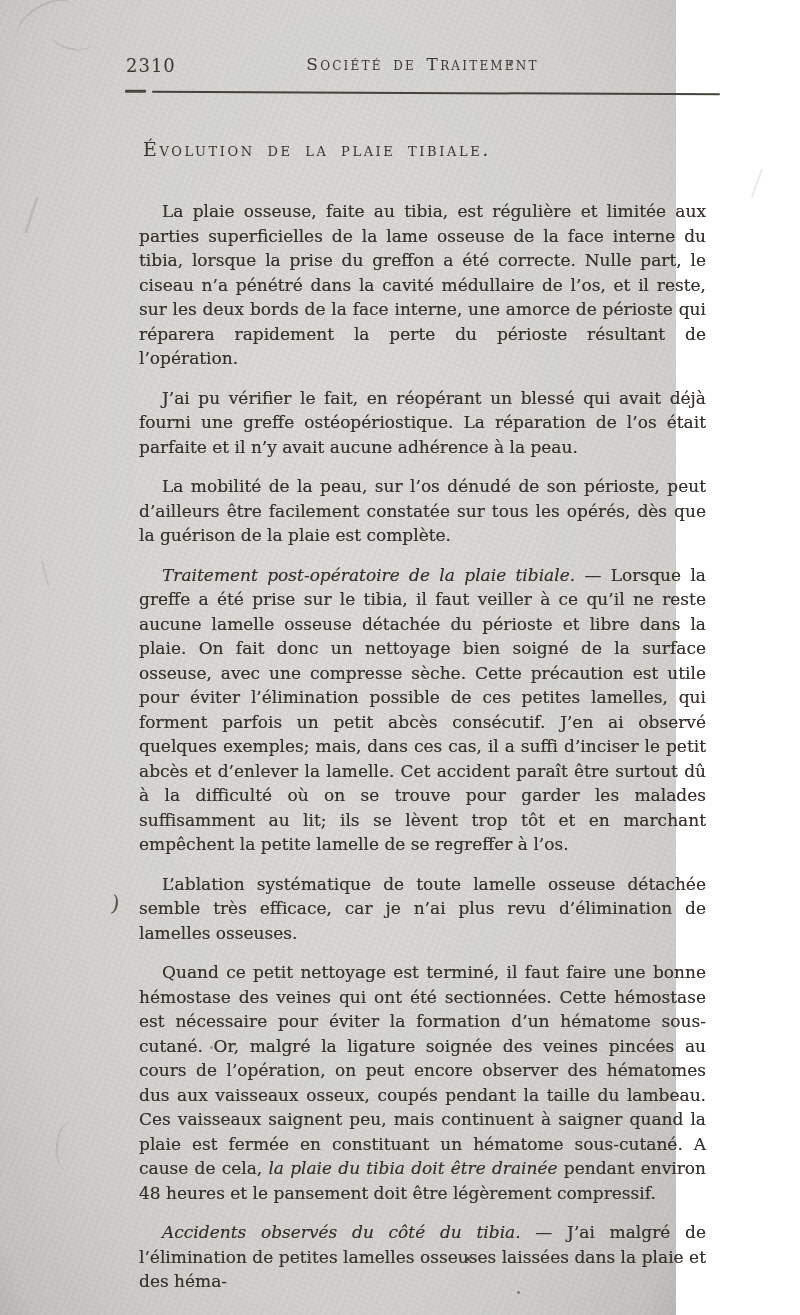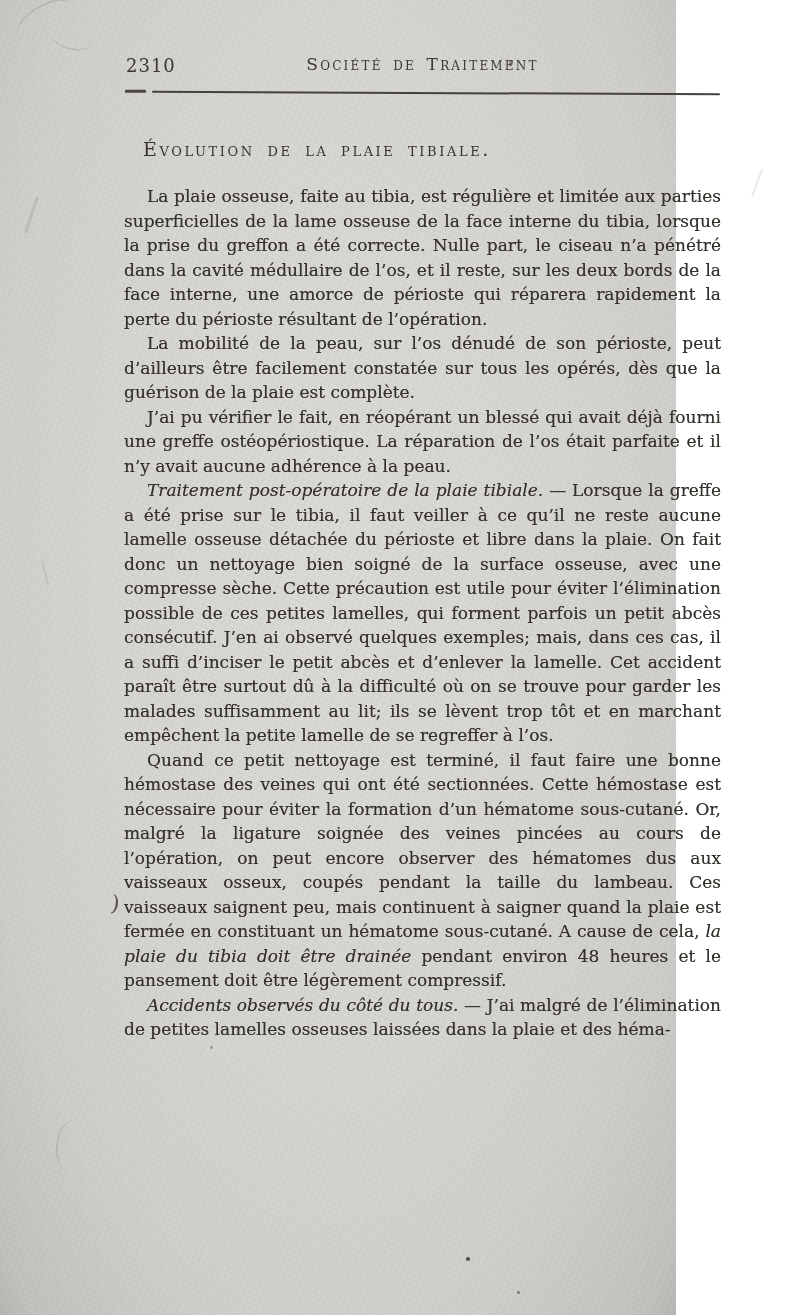--- a/index.html
+++ b/index.html
@@ -37,21 +37,21 @@
     font-variant: small-caps; font-size: 19px; letter-spacing: 2.6px; word-spacing: 4px;
     color: #38342f;
   }
   
   .body-text {
     position: absolute; top: 184px; left: 124px; width: 597px;
     font-size: 17px; line-height: 24.5px; text-align: justify;
     color: #34302b; text-shadow: 0 0 0.5px rgba(52,48,43,0.55);
     hyphens: auto;
   }
-  .body-text p { margin: 0; text-indent: 23px; }
+  .body-text p { margin: 15px; text-indent: 23px; }
   .it { font-style: italic; }
   
   .margin-mark {
     position: absolute; left: 111px; top: 891px;
     font-size: 22px; color: rgba(66,60,53,0.85); transform: rotate(9deg);
   }
   
   .artifact { position: absolute; pointer-events: none; }
   .a-tl1 { left: 14px; top: 4px; width: 64px; height: 34px;
            border-top: 2px solid rgba(90,88,84,0.18); border-radius: 60% 40% 0 0; transform: rotate(-24deg); }
@@ -96,20 +96,21 @@
     <span class="rule-dash"></span>
     <span class="rule-line"></span>
   </div>
 
   <h2 class="section-title">Évolution de la plaie tibiale.</h2>
 
   <span class="margin-mark">)</span>
 
   <main class="body-text">
     <p><span>La plaie osseuse, faite au tibia, est régulière et limitée aux parties superficielles de la lame osseuse de la face interne du tibia, lorsque la prise du greffon a été correcte. Nulle part, le ciseau n’a pénétré dans la cavité médullaire de l’os, et il reste, sur les deux bords de la face interne, une amorce de périoste qui réparera rapidement la perte du périoste résultant de l’opération.</span></p>
+    <p><span>J’ai pu vérifier le fait, en réopérant un blessé qui avait déjà fourni une greffe ostéopériostique. La réparation de l’os était parfaite et il n’y avait aucune adhérence à la peau.</span></p>
     <p><span>La mobilité de la peau, sur l’os dénudé de son périoste, peut d’ailleurs être facilement constatée sur tous les opérés, dès que la guérison de la plaie est complète.</span></p>
-    <p><span>J’ai pu vérifier le fait, en réopérant un blessé qui avait déjà fourni une greffe ostéopériostique. La réparation de l’os était parfaite et il n’y avait aucune adhérence à la peau.</span></p>
     <p><span class="it">Traitement post-opératoire de la plaie tibiale.</span><span> — Lorsque la greffe a été prise sur le tibia, il faut veiller à ce qu’il ne reste aucune lamelle osseuse détachée du périoste et libre dans la plaie. On fait donc un nettoyage bien soigné de la surface osseuse, avec une compresse sèche. Cette précaution est utile pour éviter l’élimination possible de ces petites lamelles, qui forment parfois un petit abcès consécutif. J’en ai observé quelques exemples; mais, dans ces cas, il a suffi d’inciser le petit abcès et d’enlever la lamelle. Cet accident paraît être surtout dû à la difficulté où on se trouve pour garder les malades suffisamment au lit; ils se lèvent trop tôt et en marchant empêchent la petite lamelle de se regreffer à l’os.</span></p>
+    <p><span>L’ablation systématique de toute lamelle osseuse détachée semble très efficace, car je n’ai plus revu d’élimination de lamelles osseuses.</span></p>
     <p><span>Quand ce petit nettoyage est terminé, il faut faire une bonne hémostase des veines qui ont été sectionnées. Cette hémostase est nécessaire pour éviter la formation d’un hématome sous-cutané. Or, malgré la ligature soignée des veines pincées au cours de l’opération, on peut encore observer des hématomes dus aux vaisseaux osseux, coupés pendant la taille du lambeau. Ces vaisseaux saignent peu, mais continuent à saigner quand la plaie est fermée en constituant un hématome sous-cutané. A cause de cela, </span><span class="it">la plaie du tibia doit être drainée</span><span> pendant environ 48 heures et le pansement doit être légèrement compressif.</span></p>
-    <p><span class="it">Accidents observés du côté du tous.</span><span> — J’ai malgré de l’élimination de petites lamelles osseuses laissées dans la plaie et des héma-</span></p>
+    <p><span class="it">Accidents observés du côté du tibia.</span><span> — J’ai malgré de l’élimination de petites lamelles osseuses laissées dans la plaie et des héma-</span></p>
   </main>
 
 </div>
 
 </body></html>

